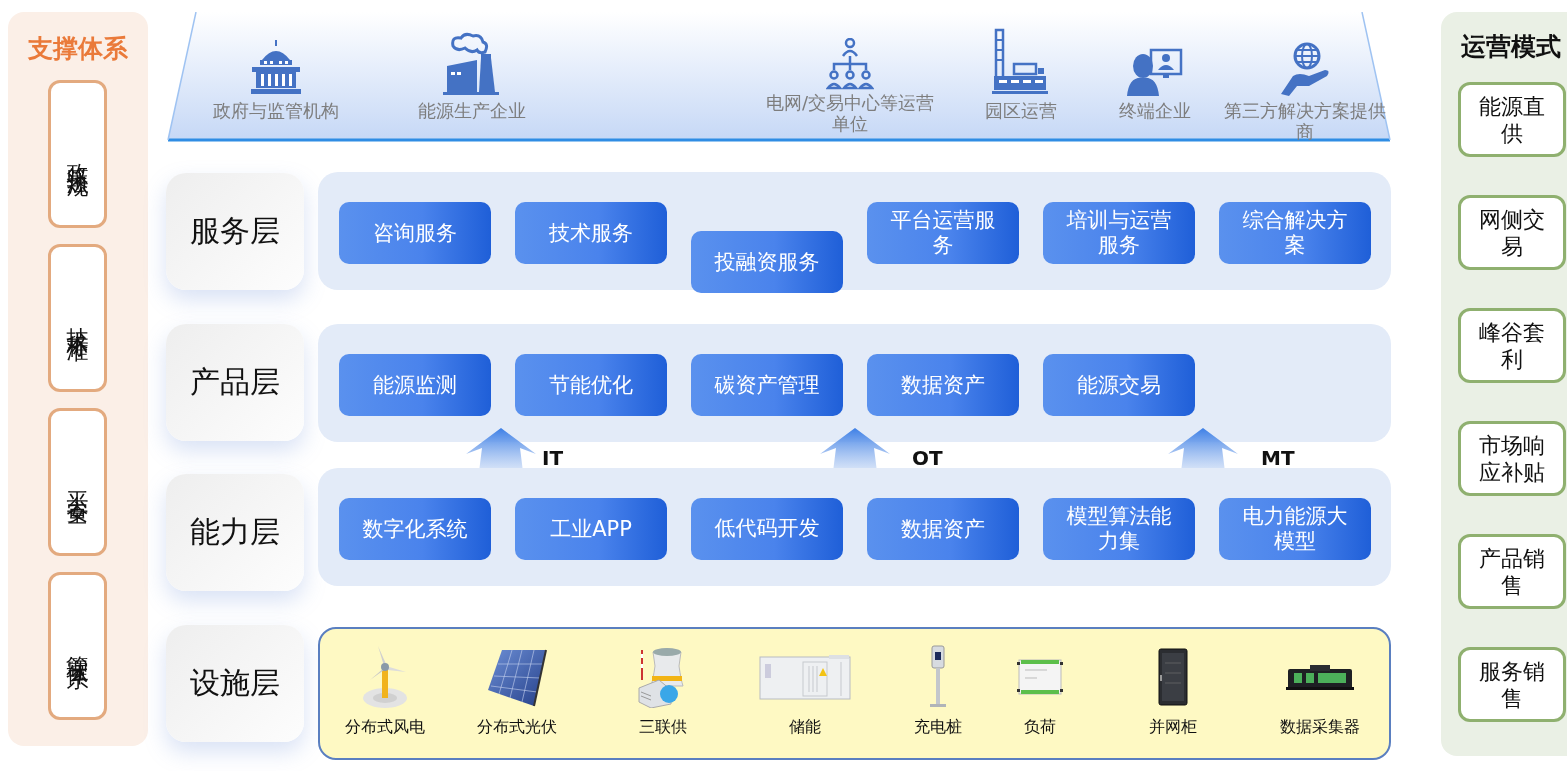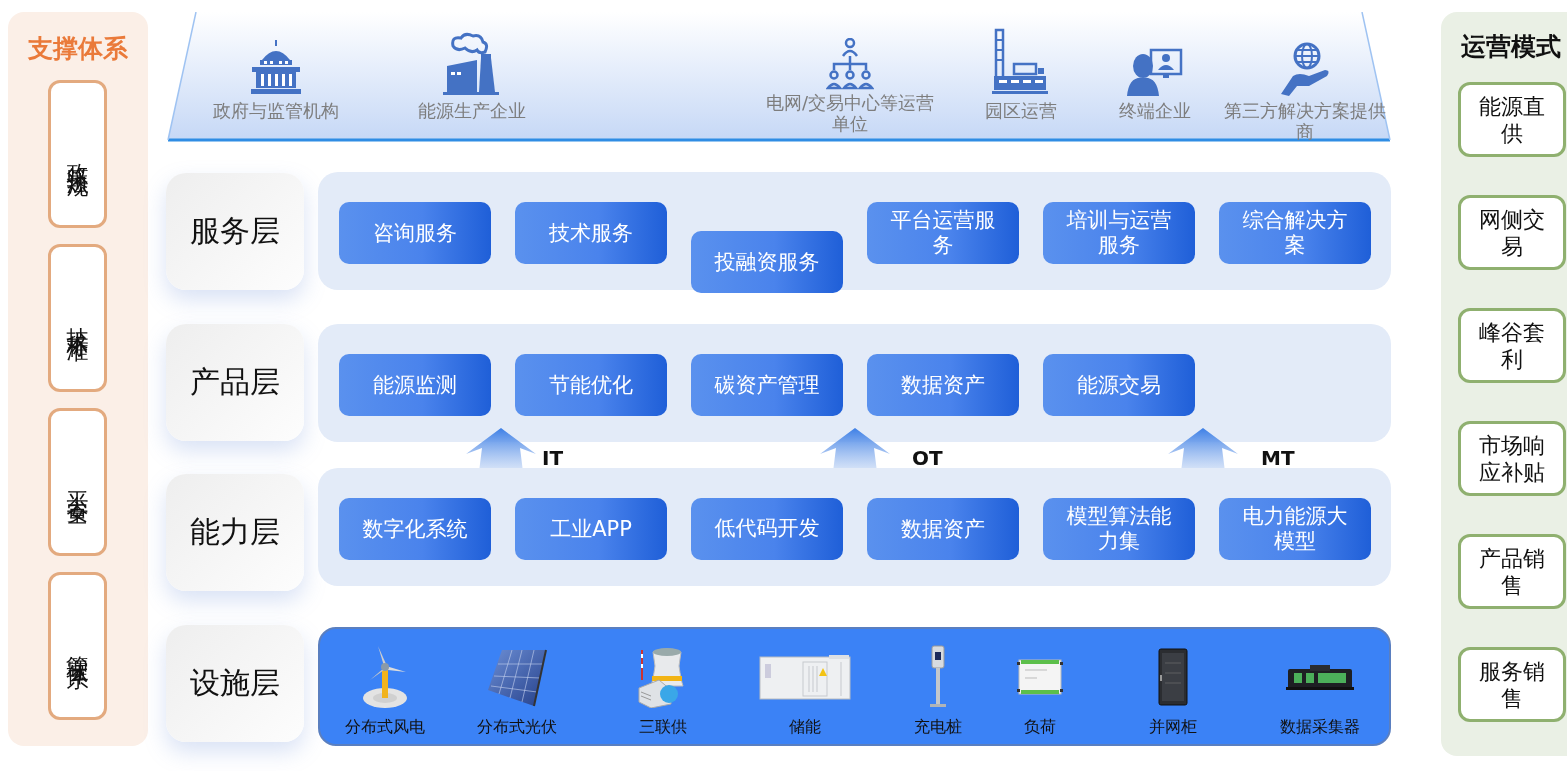--- a/index.html
+++ b/index.html
@@ -28,21 +28,21 @@
   .layer-label { position: absolute; left: 166px; width: 138px; height: 117px; border-radius: 20px; background: linear-gradient(135deg, #eeeeee, #fdfdfd); box-shadow: 0 10px 22px rgba(120,150,220,0.28); display: flex; align-items: center; justify-content: center; font-size: 30px; color: #111; }
 
   
   .layer-row { position: absolute; left: 318px; width: 1073px; height: 118px; background: #e3ebf8; border-radius: 20px; }
   .chip { position: absolute; top: 30px; width: 152px; height: 62px; border-radius: 10px; background: linear-gradient(90deg, #5a91ee 0%, #4a83ec 55%, #1f5fd8 100%); color: #fff; font-size: 21px; line-height: 25px; display: flex; align-items: center; justify-content: center; text-align: center; padding: 0 14px; }
 
   .arrow { position: absolute; top: 428px; width: 70px; height: 52px; }
   .tag { position: absolute; top: 446px; font-size: 20px; font-weight: bold; color: #111; font-family: "DejaVu Sans", sans-serif; }
 
   
-  .fac-row { position: absolute; left: 318px; top: 627px; width: 1073px; height: 119px; border: 2px solid #5a7fc0; border-radius: 18px; background: #3b82f6; }
+  .fac-row { position: absolute; left: 318px; top: 627px; width: 1073px; height: 133px; border: 2px solid #5a7fc0; border-radius: 18px; background: #fef9c3; }
   .fac { position: absolute; top: 12px; width: 130px; text-align: center; }
   .fac .img { height: 72px; display: flex; align-items: center; justify-content: center; }
   .fac .lbl { margin-top: 4px; font-size: 16px; color: #111; }
 </style>
 </head>
 <body>
 
 <div class="left-panel">
   <div class="left-title">支撑体系</div>
   <div class="left-box" style="top:68px;height:148px;">

